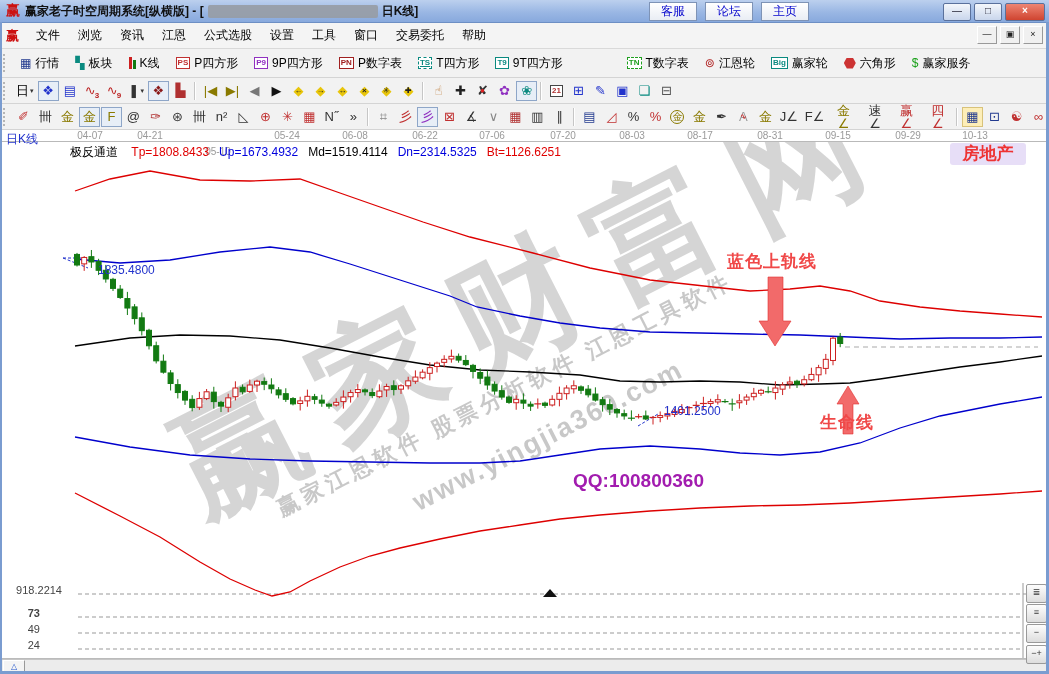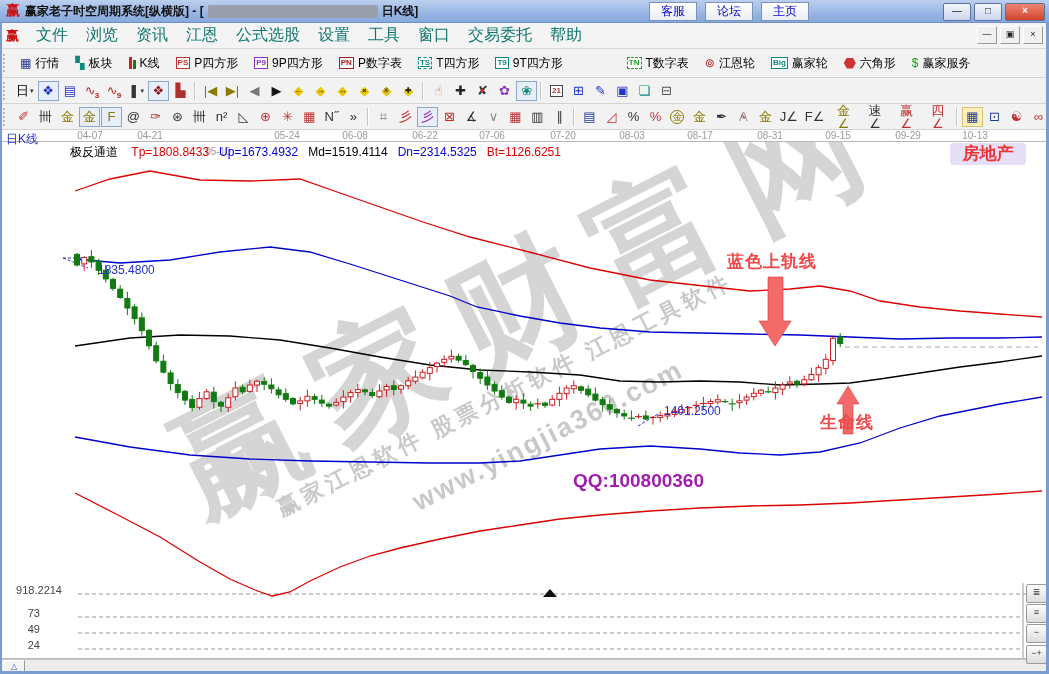--- a/index.html
+++ b/index.html
@@ -16,21 +16,21 @@
   .tlinks{position:absolute;right:240px;top:2px;display:flex;gap:8px;}
   .tlink{width:46px;height:17px;background:linear-gradient(#ffffff,#e9edf4);border:1px solid #7e93b6;
     color:#0000cc;font-size:12px;display:flex;align-items:center;justify-content:center;}
   .wbtns{position:absolute;right:4px;top:3px;display:flex;gap:3px;}
   .wbtn{width:26px;height:16px;border:1px solid #5a719c;border-radius:2px;font-size:10px;line-height:14px;
     text-align:center;background:linear-gradient(#f4f7fb,#c9d6ec);color:#223;}
   .wbtn.close{width:38px;background:linear-gradient(#ee8573,#cf4430);color:#fff;font-weight:bold;}
   .menubar{position:absolute;left:0;top:23px;width:1049px;height:25px;background:#f4f4f4;
     border-bottom:1px solid #d9d9d9;display:flex;align-items:center;z-index:20;}
   .mlogo{color:#cc1111;font-weight:bold;font-size:13px;margin:0 8px 0 6px;}
-  .menu-item{font-size:16px;color:#0f766e;padding:3px 9px;}
+  .menu-item{font-size:12px;color:#000000;padding:3px 9px;}
   .childbtns{position:absolute;right:6px;top:3px;display:flex;gap:3px;}
   .cbtn{width:18px;height:16px;background:#f0f0f0;border:1px solid #999;
     border-top-color:#fff;border-left-color:#fff;font-size:9px;line-height:14px;text-align:center;color:#222;}
   
   .tb{position:absolute;left:0;width:1049px;background:#f2f2f2;border-bottom:1px solid #d4d4d4;
     display:flex;align-items:center;z-index:20;}
   #tb1{top:49px;height:28px;}
   #tb2{top:78px;height:25px;}
   #tb3{top:104px;height:25px;}
   .grip{width:3px;height:18px;border-left:2px dotted #b5b5b5;margin:0 4px 0 3px;}
@@ -693,21 +693,21 @@
   <div class="badge">房地产</div>
 
   <div class="pricelabel" style="left:98px;top:263px;">1835.4800</div>
   <div class="pricelabel" style="left:664px;top:404px;">1401.2500</div>
 
   <div class="anno" style="left:727px;top:250px;">蓝色上轨线</div>
   <div class="anno" style="left:820px;top:411px;">生命线</div>
 
   <div id="axis-labels">
       <span class="axlabel" style="top: 584px; width: 62px;">918.2214</span>
-      <span class="axlabel" style="top: 607px; width: 40px;">73</span>
+      <span class="axlabel" style="top: 607px; width: 40px; font-weight: bold;">73</span>
       <span class="axlabel" style="top: 623px; width: 40px;">49</span>
       <span class="axlabel" style="top: 639px; width: 40px;">24</span>
     </div>
 
   <div class="bstrip"></div>
   <div class="expbtn">△</div>
   <div id="side-buttons">
       <div class="sidebtn" style="top: 584px;">≣</div>
       <div class="sidebtn" style="top: 604px;">≡</div>
       <div class="sidebtn" style="top: 624px;">−</div>

